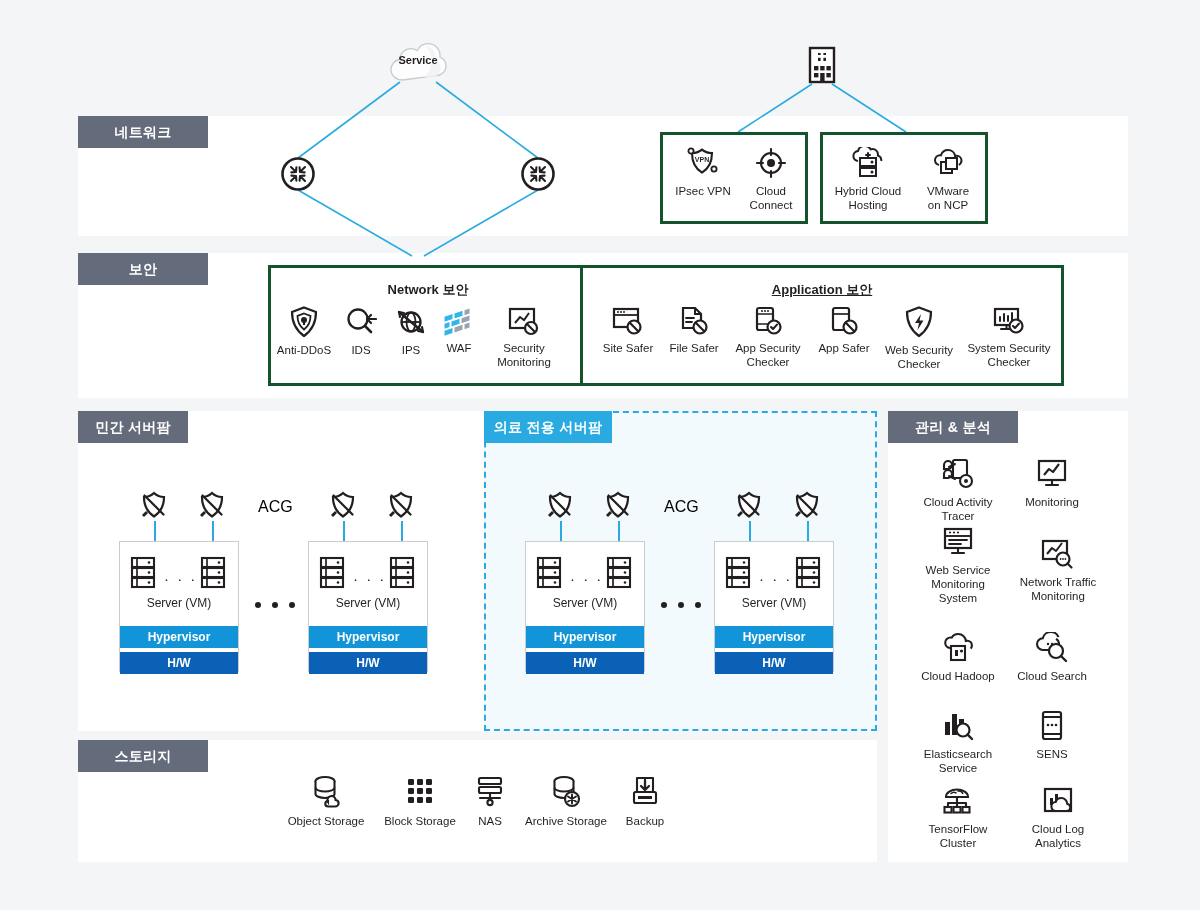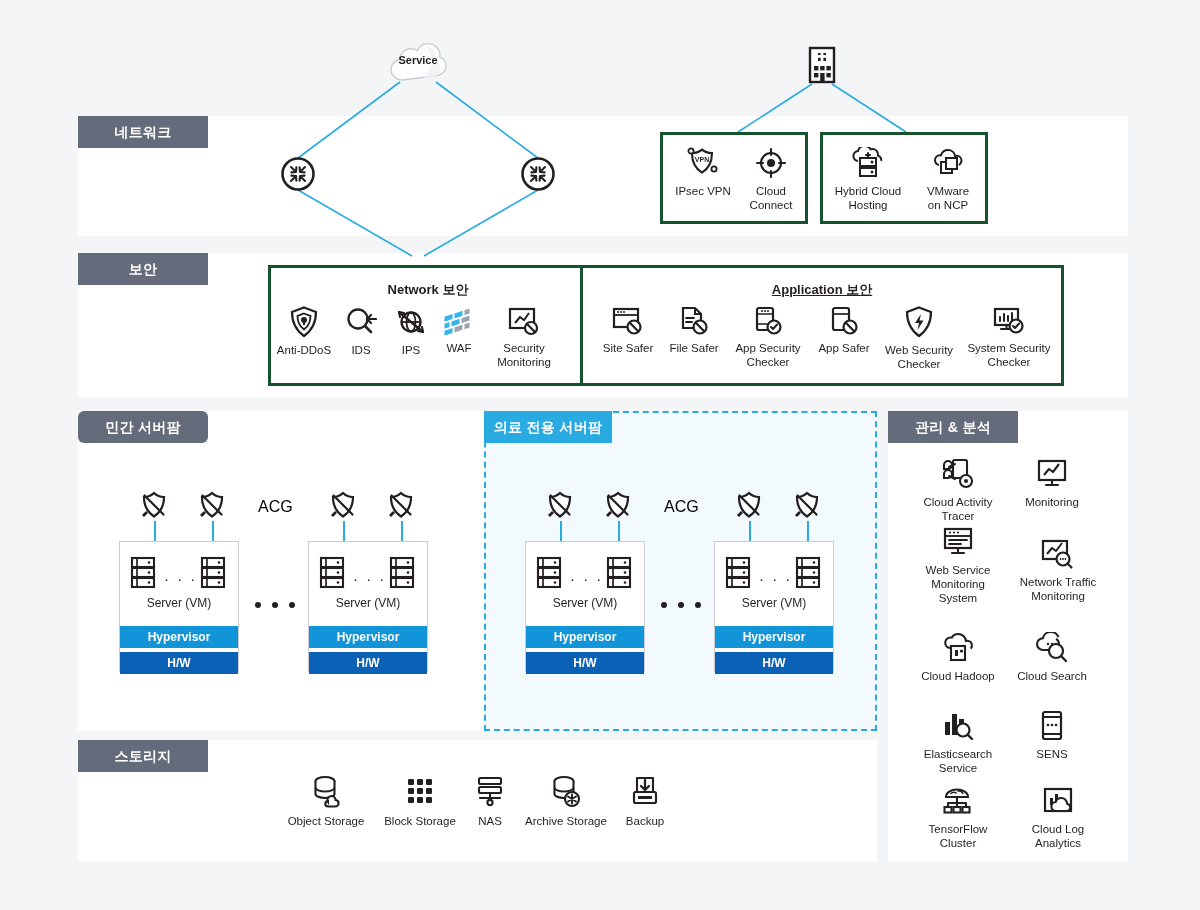--- a/index.html
+++ b/index.html
@@ -52,21 +52,21 @@
     <line x1="436" y1="82" x2="538" y2="158"></line>
     <line x1="298" y1="190" x2="412" y2="256"></line>
     <line x1="538" y1="190" x2="424" y2="256"></line>
     <line x1="812" y1="84" x2="738" y2="132"></line>
     <line x1="832" y1="84" x2="906" y2="132"></line>
   </g>
 </svg>
 
 <div class="seclabel" style="left:78px; top:116px; width:130px;"><span>네트워크</span></div>
 <div class="seclabel" style="left:78px; top:253px; width:130px;"><span>보안</span></div>
-<div class="seclabel" style="left:78px; top:411px; width:130px;border-radius:6px;"><span>민간 서버팜</span></div>
+<div class="seclabel" style="left:78px; top:411px; width:110px;"><span>민간 서버팜</span></div>
 <div class="seclabel cyan" style="left:484px; top:411px; width:128px;"><span>의료 전용 서버팜</span></div>
 <div class="seclabel" style="left:78px; top:740px; width:130px;"><span>스토리지</span></div>
 <div class="seclabel" style="left:888px; top:411px; width:130px;"><span>관리 &amp; 분석</span></div>
 
 <div class="node" style="left:386px; top:40px; width:64px;">
   <svg class="ico" width="64" height="46" viewBox="0 0 64 46">
     <path d="M17 40c-7 0-12-4.6-12-10.5 0-5 3.6-9 8.6-10C14.2 13 19 8.6 25 8.6c2.4 0 4.6.7 6.4 1.9C33.3 6.4 37.4 3.6 42 3.6c6.6 0 12 5.2 12 11.7 0 .6 0 1.2-.1 1.8 3.6 1.4 6.1 4.8 6.1 8.8 0 5.4-4.5 9.8-10 9.8z" fill="#fdfdfd" stroke="#c6cbd2" stroke-width="1.3"></path>
     <path d="M40 6c5.5 1 9.6 5.6 9.6 11.2 0 .9-.1 1.8-.3 2.6 3.3 1.5 5.5 4.6 5.5 8.2 0 4.5-3.3 8.3-7.8 9.4-3 .7-6.4.6-9-.4 4.6-3.8 7.5-9.5 7.5-15.9C45.5 15 43.4 9.7 40 6z" fill="#eef1f5" opacity=".85"></path>
   </svg>
   <div style="position:absolute; left:0; top:14px; width:64px; text-align:center; font-size:11px; font-weight:bold;">Service</div>

